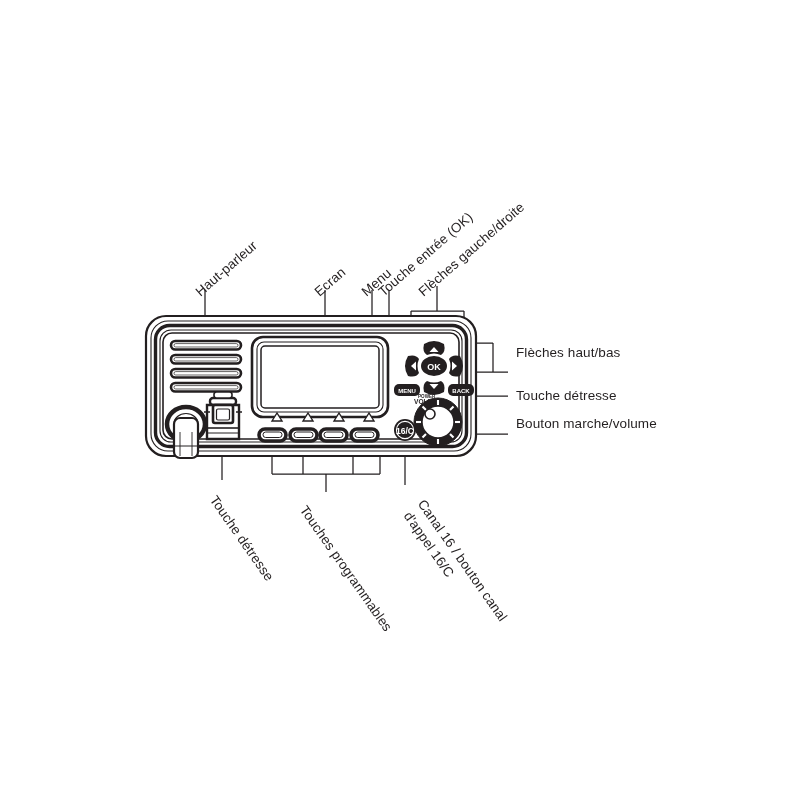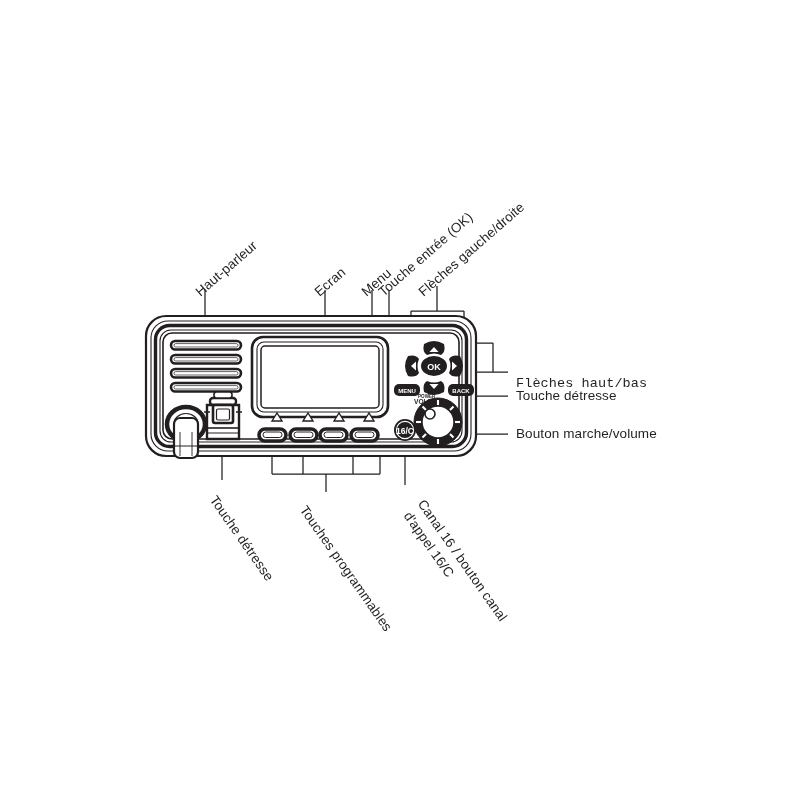--- a/index.html
+++ b/index.html
@@ -201,29 +201,29 @@
   </div>
 
   <div class="lbl rot" style="left:386px; top:284px; transform:rotate(-41deg);">
     <span>Touche entrée (OK)</span>
   </div>
 
   <div class="lbl rot" style="left:426px; top:284px; transform:rotate(-41deg);">
     <span>Flèches gauche/droite</span>
   </div>
 
-  <div class="lbl" style="left:516px; top:376px;font-family:Liberation Mono, monospace;">
+  <div class="lbl" style="left:516px; top:345px;">
     <span>Flèches haut/bas</span>
   </div>
 
   <div class="lbl" style="left:516px; top:388px;">
     <span>Touche détresse</span>
   </div>
 
-  <div class="lbl" style="left:516px; top:426px;">
+  <div class="lbl" style="left:516px; top:416px;">
     <span>Bouton marche/volume</span>
   </div>
 
   <div class="lbl rot" style="left:206px; top:486px; transform:rotate(55deg);">
     <span>Touche détresse</span>
   </div>
 
   <div class="lbl rot" style="left:296px; top:496px; transform:rotate(55deg);">
     <span>Touches programmables</span>
   </div>

